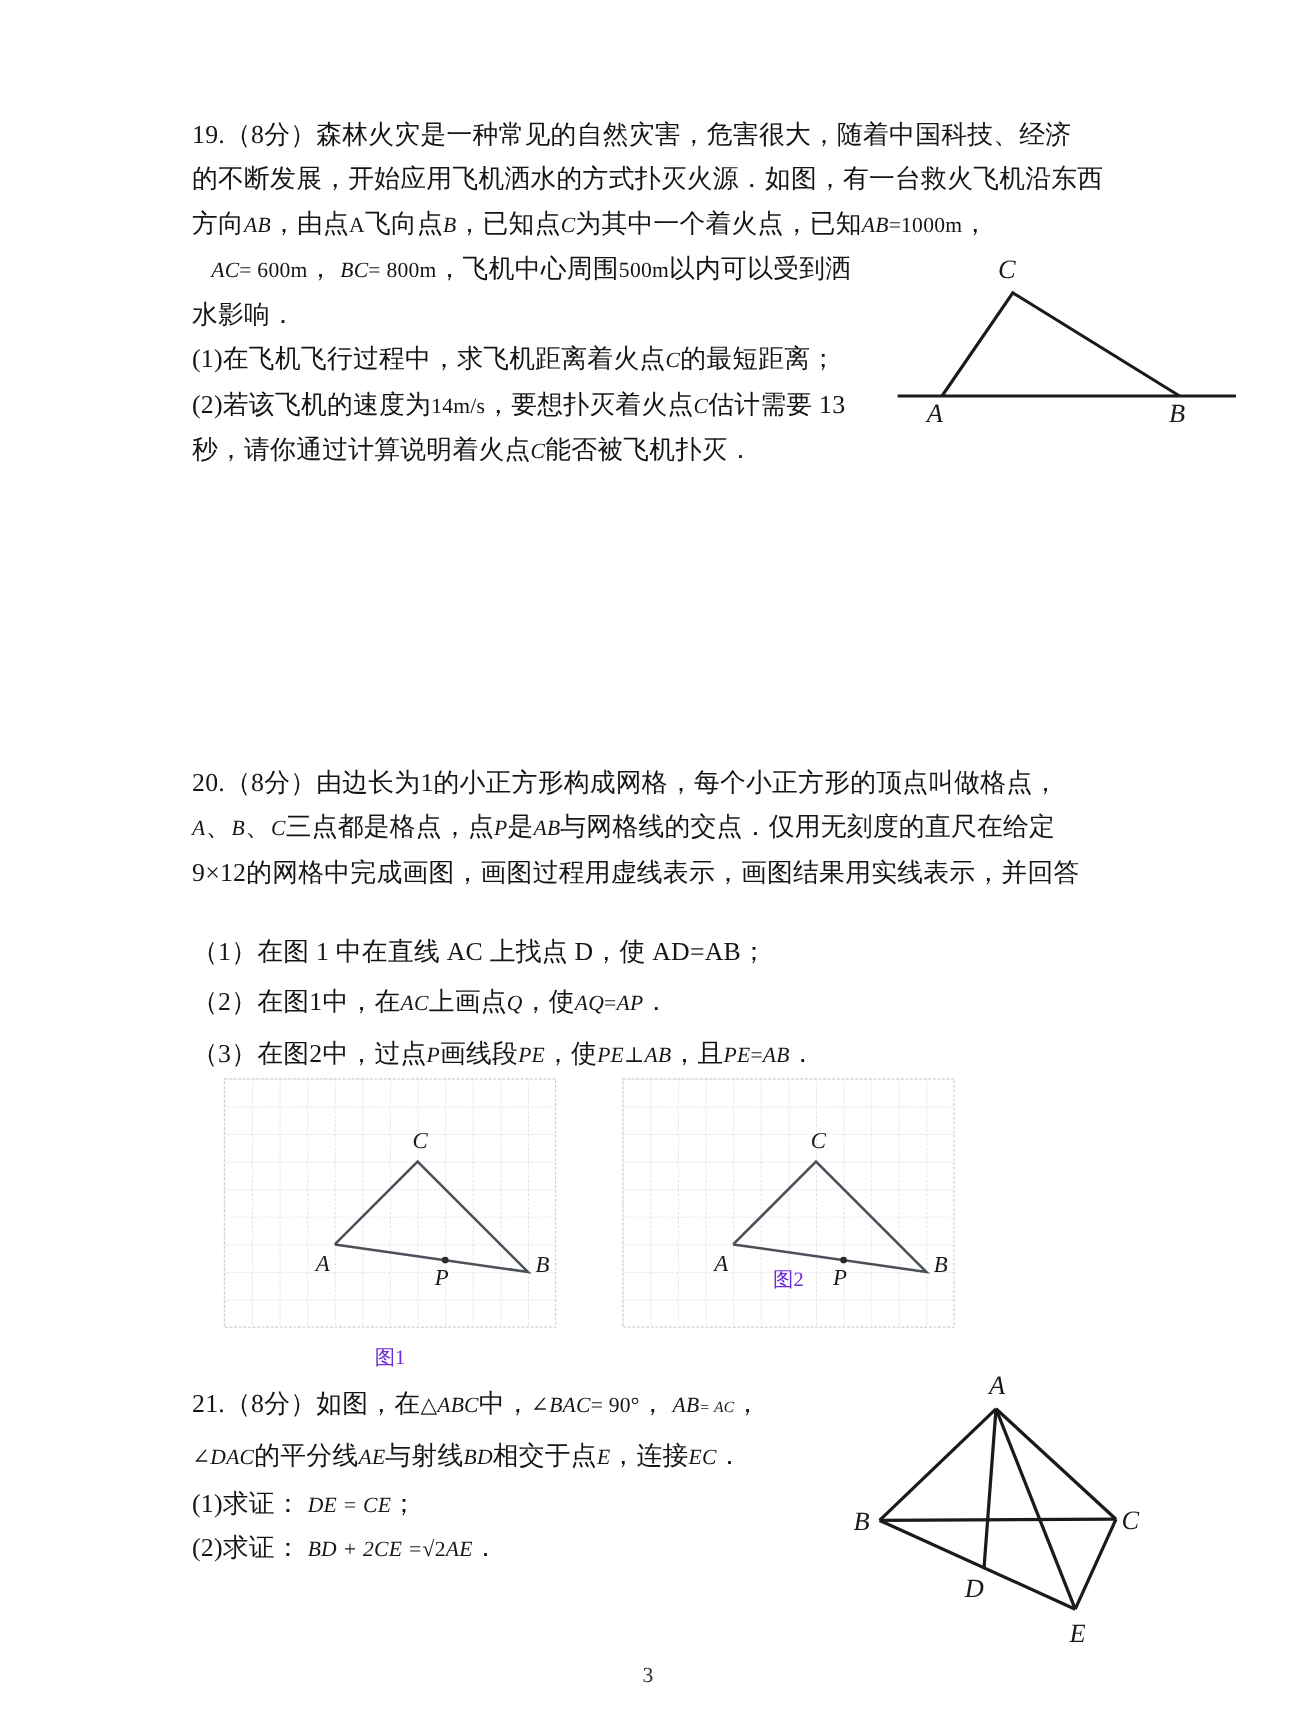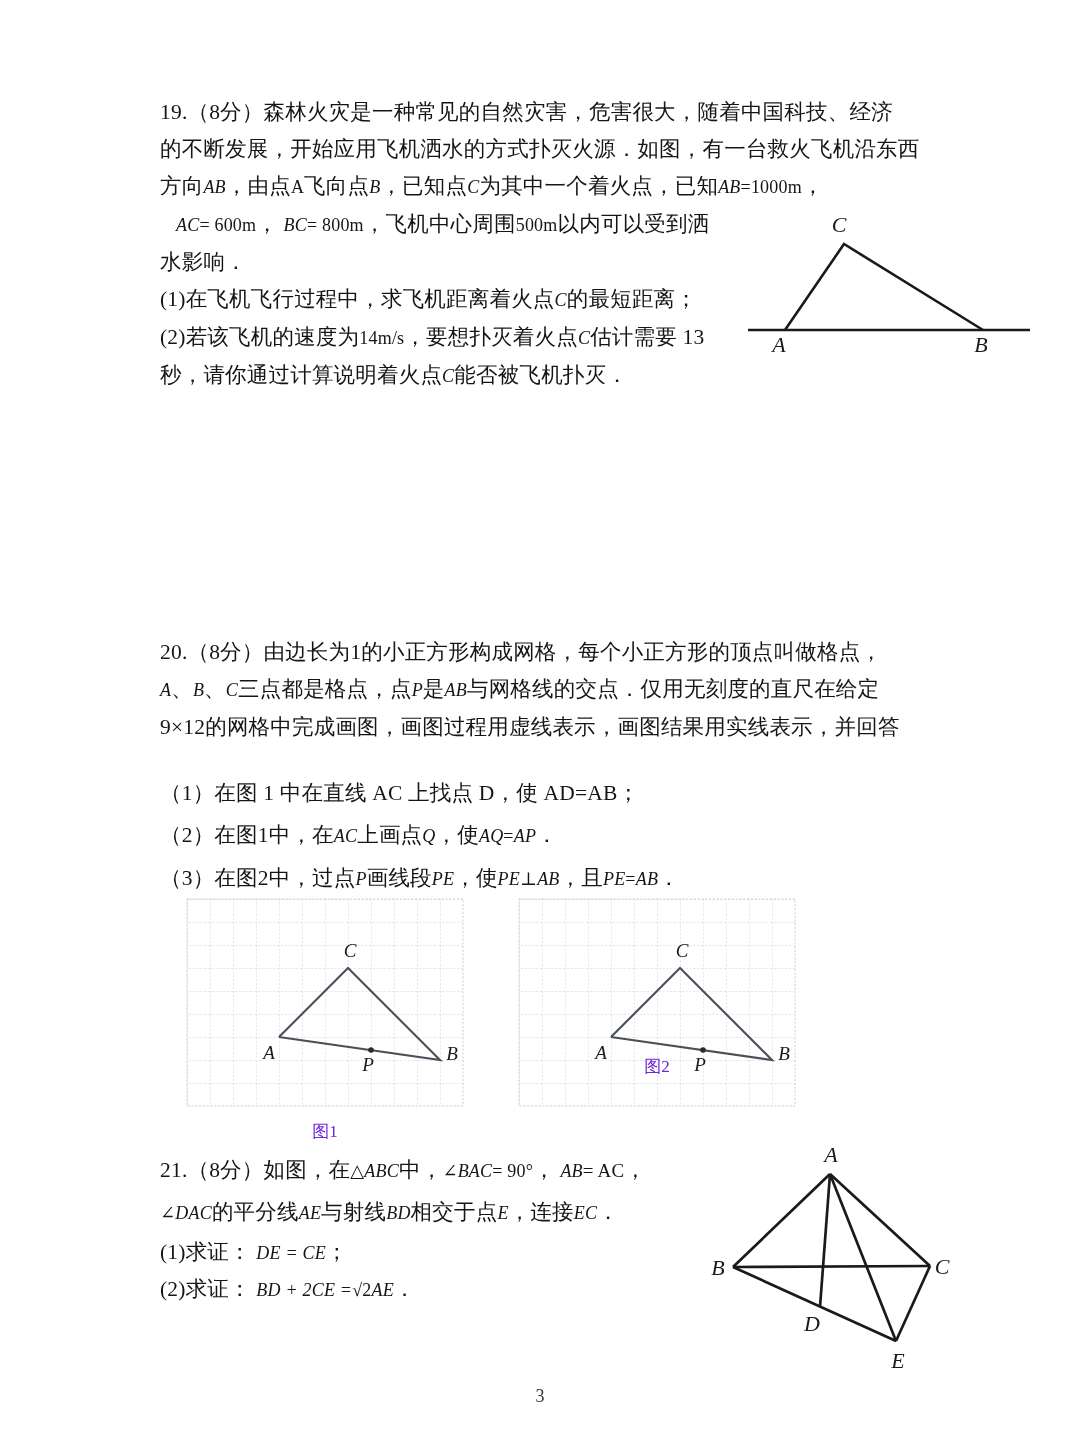--- a/index.html
+++ b/index.html
@@ -30,21 +30,21 @@
     color: #151515;
   }
   .ln { white-space: nowrap; }
 
   
   i, .it {
     font-family: "Liberation Serif", "DejaVu Serif", serif;
     font-style: italic;
   }
   .sm { font-size: 18px; }
-  .smi { font-size: 19px; }
+  .smi { font-size: 13px; font-style: italic; }
   .up { font-style: normal; }
 
   
   .fig { position: absolute; }
   .figcap {
     position: absolute;
     font-size: 17px;
     text-align: center;
     color: #6d28d9;
   }

